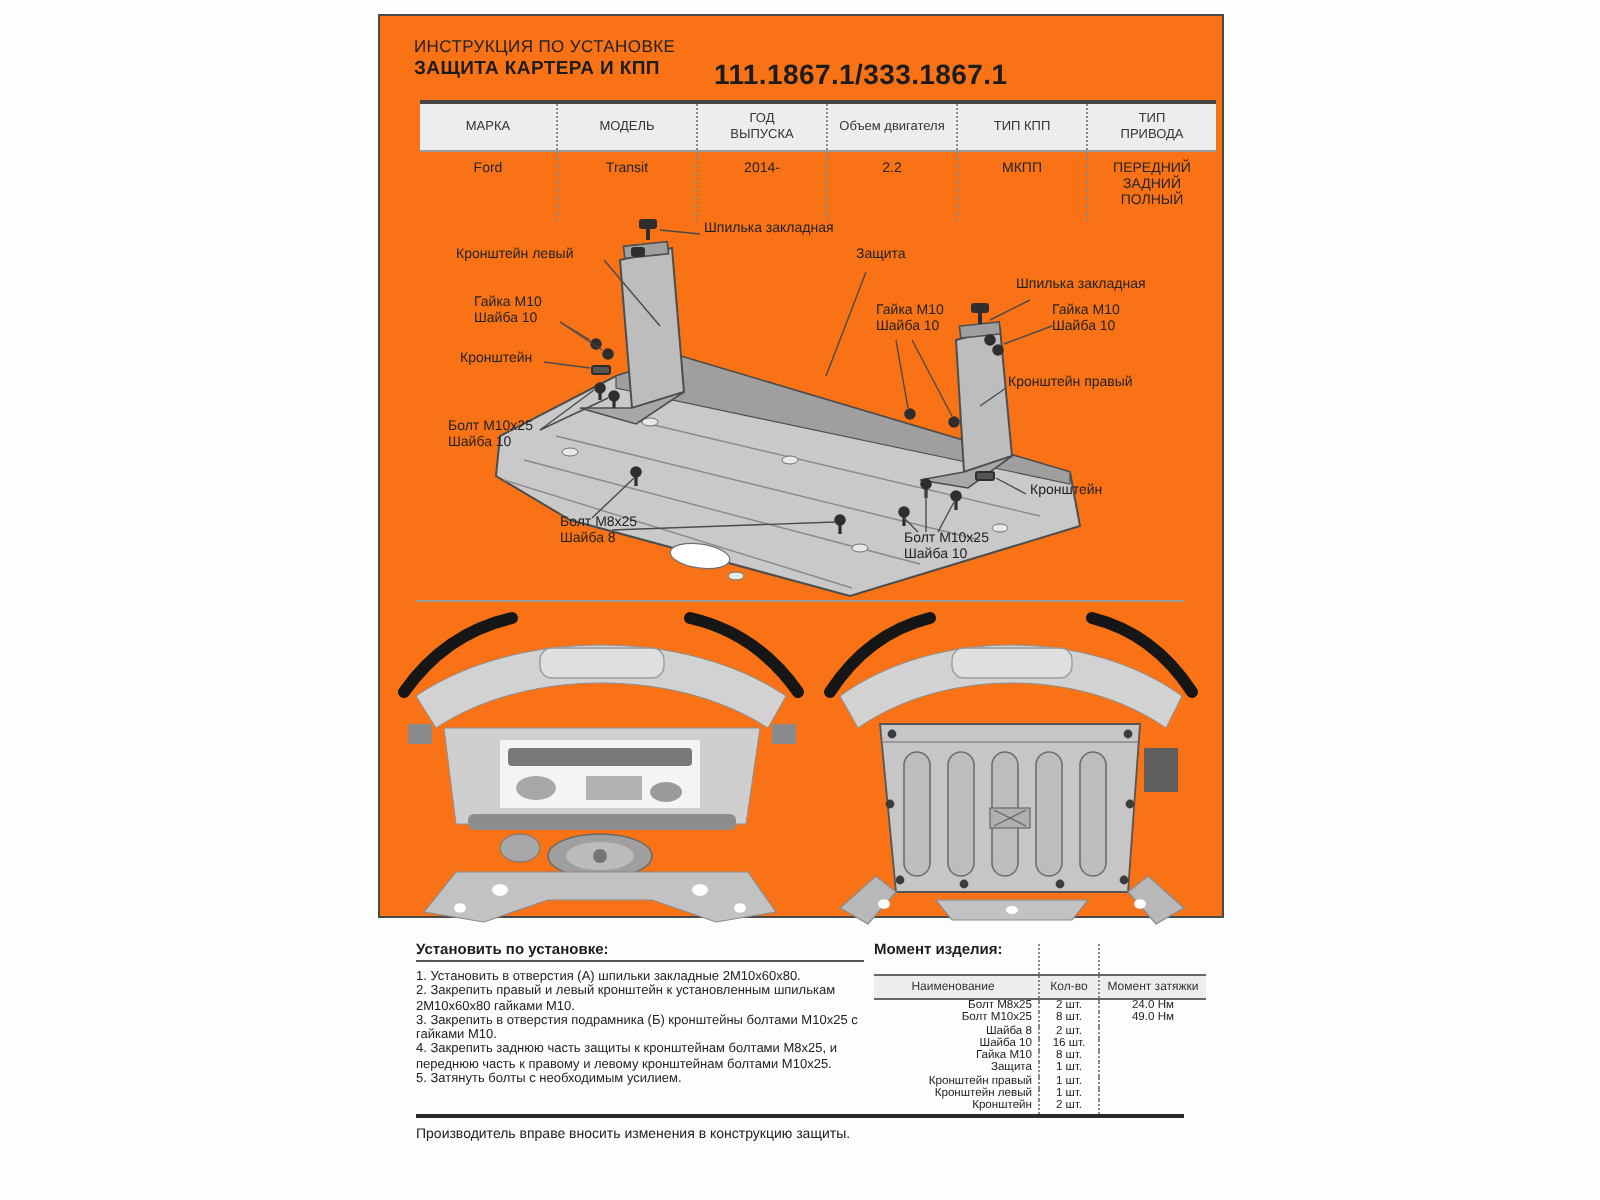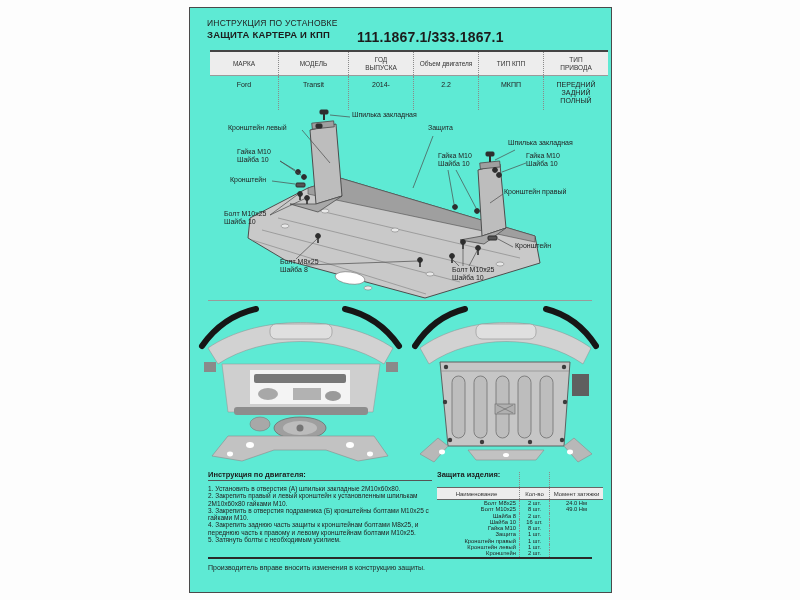--- a/index.html
+++ b/index.html
@@ -1,18 +1,18 @@
 <!DOCTYPE html>
 <html><head>
 <meta charset="utf-8">
 <style>
   * { margin:0; padding:0; box-sizing:border-box; }
   html,body { width:800px; height:600px; background:#ffffff; font-family:"Liberation Sans", sans-serif; color:#1c1c1c; }
   #canvas { position:relative; width:800px; height:600px; background:#fdfdfd; overflow:hidden; }
-  .page { position:absolute; left:189px; top:7px; width:423px; height:586px; background:#5eead4; border:1px solid #4a4a4a; }
+  .page { position:absolute; left:189px; top:7px; width:423px; height:452px; background:#f97316; border:1px solid #4a4a4a; }
   .abs { position:absolute; }
   .pre { white-space:pre-line; }
 
   
   .hdr1 { left:17px; top:10px; font-size:8.5px; letter-spacing:.2px; color:#222; }
   .hdr2 { left:17px; top:21px; font-size:9.5px; font-weight:bold; letter-spacing:.2px; }
   .hdrnum { left:167px; top:21px; font-size:14px; font-weight:bold; letter-spacing:.2px; }
 
   
   .spec { left:20px; top:42px; width:398px; }
@@ -248,31 +248,31 @@
         <rect x="160" y="70" width="17" height="22" fill="#5f5f5f"></rect>
         <path d="M36,142 L22,158 L8,150 L26,134 Z" fill="#b8b8b8" stroke="#8a8a8a" stroke-width="0.6"></path>
         <path d="M152,142 L166,158 L180,150 L162,134 Z" fill="#b8b8b8" stroke="#8a8a8a" stroke-width="0.6"></path>
         <path d="M56,146 L132,146 L124,156 L64,156 Z" fill="#c2c2c2" stroke="#8a8a8a" stroke-width="0.6"></path>
         <ellipse cx="30" cy="148" rx="3" ry="2.4" fill="#ffffff"></ellipse>
         <ellipse cx="158" cy="148" rx="3" ry="2.4" fill="#ffffff"></ellipse>
         <ellipse cx="94" cy="151" rx="3" ry="2" fill="#ffffff"></ellipse>
       </svg>
     </div>
 
-    <div class="abs ins-title">Инструкция по двигателя:</div>
+    <div class="abs ins-title">Установить по установке:</div>
     <div class="abs ins-rule"></div>
     <div class="abs steps">
       <div class="step">1. Установить в отверстия (А) шпильки закладные 2М10х60х80.</div>
       <div class="step">2. Закрепить правый и левый кронштейн к установленным шпилькам 2М10х60х80 гайками М10.</div>
       <div class="step">3. Закрепить в отверстия подрамника (Б) кронштейны болтами М10х25 с гайками М10.</div>
       <div class="step">4. Закрепить заднюю часть защиты к кронштейнам болтами М8х25, и переднюю часть к правому и левому кронштейнам болтами М10х25.</div>
       <div class="step">5. Затянуть болты с необходимым усилием.</div>
     </div>
 
-    <div class="abs pl-title">Защита изделия:</div>
+    <div class="abs pl-title">Момент изделия:</div>
     <div class="pl-dot-ext" style="left:329px;"></div>
     <div class="pl-dot-ext" style="left:359px;"></div>
     <div class="abs pl">
       <div class="pl-head">
         <div class="pl-hcell pl-name" style="justify-content:center">Наименование</div>
         <div class="pl-hcell pl-qty">Кол-во</div>
         <div class="pl-hcell pl-tq">Момент затяжки</div>
       </div>
       <div class="pl-row">
         <div class="pl-cell pl-name">Болт М8х25</div>

